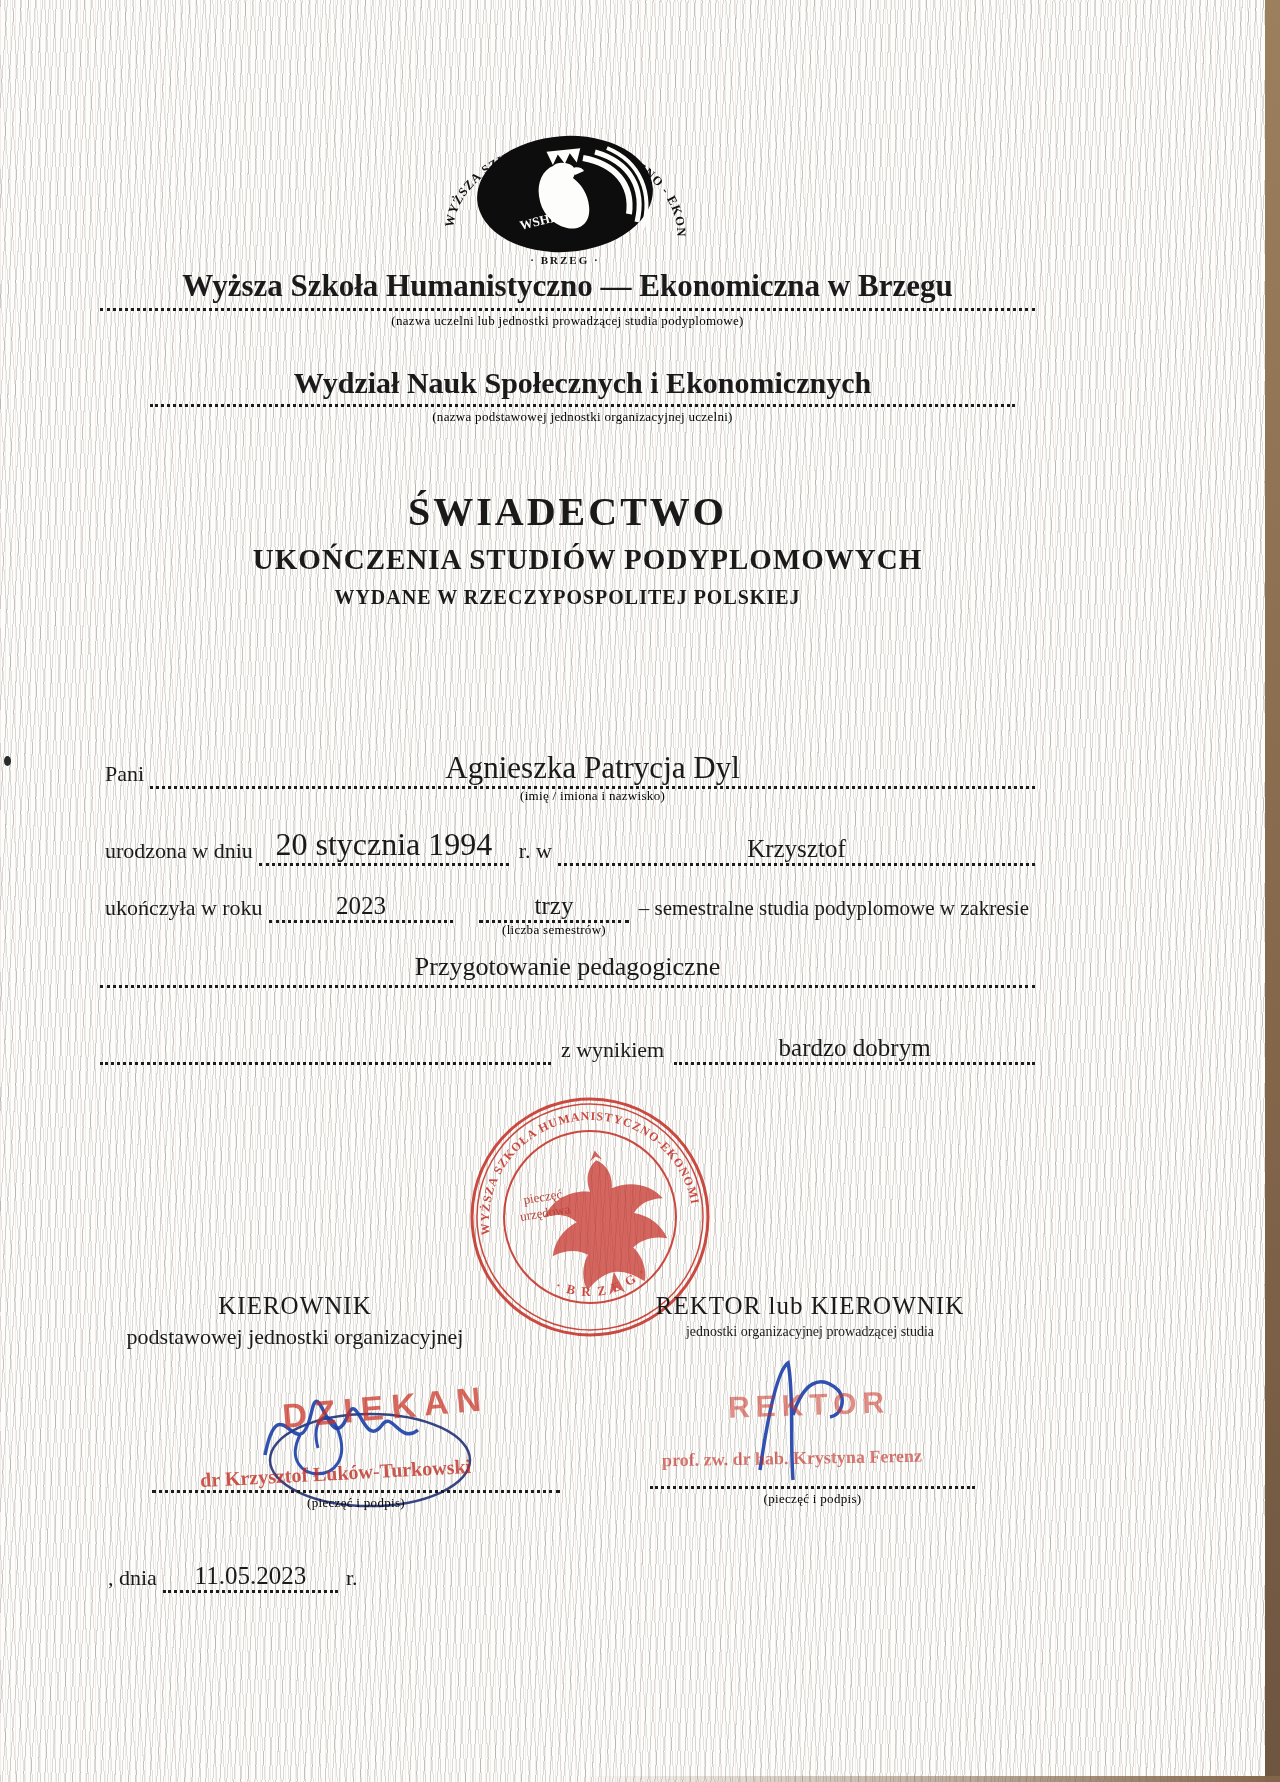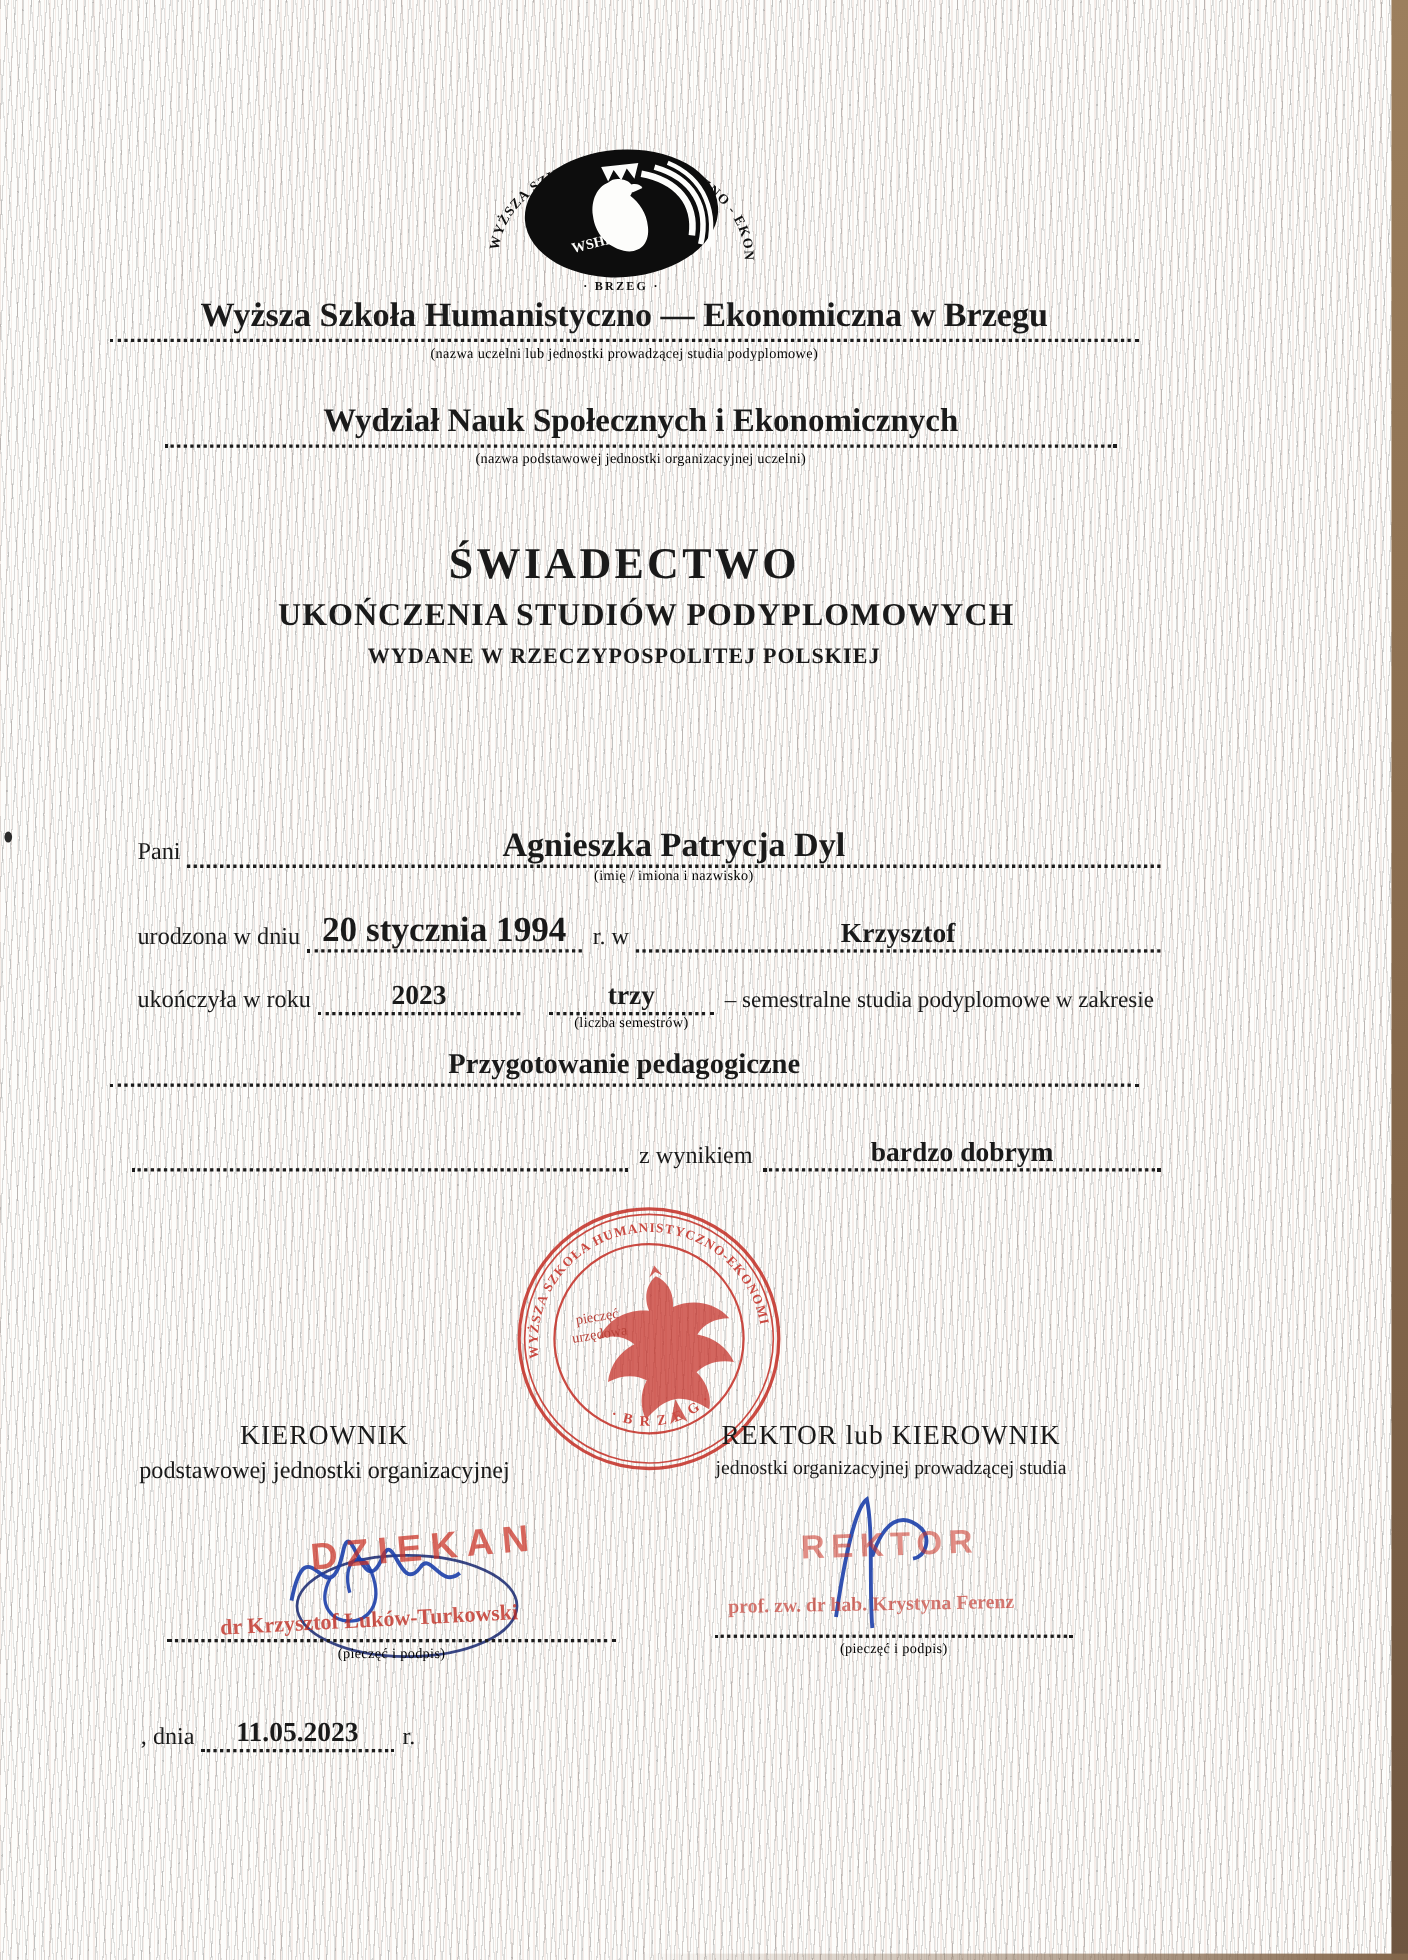--- a/index.html
+++ b/index.html
@@ -13,25 +13,25 @@
   .page::before{
     content:"";position:absolute;inset:0;z-index:0;pointer-events:none;
     background-image:
       repeating-linear-gradient(94deg, rgba(35,35,35,0.17) 0 1px, transparent 1px 7px),
       repeating-linear-gradient(86deg, rgba(35,35,35,0.13) 0 1px, transparent 1px 8px),
       repeating-linear-gradient(90deg, rgba(165,70,45,0.09) 0 1px, transparent 1px 5px);
   }
   .abs{position:absolute;z-index:2;}
   .dotted{border-bottom:3px dotted #1c1c1c;}
   .caption{font-size:13px;color:#000000;letter-spacing:.3px;}
-  .line{display:flex;align-items:flex-end;padding-left:20px;}
+  .line{display:flex;align-items:flex-end;}
   .cell{position:relative;text-align:center;}
   .cell .caption{position:absolute;top:100%;left:0;right:0;text-align:center;margin-top:2px;}
   .lbl{font-size:22px;padding:0 6px 2px 0;white-space:nowrap;}
-  .val{font-weight:bold;}
+  .val{font-weight:normal;}
   .center{text-align:center;}
   .stamp-word{
     position:absolute;z-index:3;font-weight:bold;color:rgba(201,47,34,.72);
     font-family:"Liberation Sans","DejaVu Sans",sans-serif;white-space:nowrap;
   }
   .stamp-name{
     position:absolute;z-index:3;font-weight:bold;color:rgba(190,40,30,.78);
     font-family:"Liberation Serif",serif;white-space:nowrap;
   }
   .corner-spot{position:absolute;z-index:4;background:#2a2a2a;border-radius:50%;}
@@ -155,21 +155,21 @@
     </svg>
   </div>
 
   <div class="abs center" style="left:100px;top:1292px;width:390px;">
     <div style="font-size:25px;letter-spacing:1px;">KIEROWNIK</div>
     <div style="font-size:22px;margin-top:4px;">podstawowej jednostki organizacyjnej</div>
   </div>
 
   <div class="abs center" style="left:590px;top:1292px;width:440px;">
     <div style="font-size:25px;letter-spacing:1px;">REKTOR lub KIEROWNIK</div>
-    <div style="font-size:18px;margin-top:4px;">jednostki organizacyjnej prowadzącej studia</div>
+    <div style="font-size:14px;margin-top:4px;">jednostki organizacyjnej prowadzącej studia</div>
   </div>
 
   <div class="stamp-word" style="left:282px;top:1388px;font-size:34px;letter-spacing:8px;transform:rotate(-5deg);">DZIEKAN</div>
   <div class="abs" style="left:240px;top:1360px;width:260px;height:150px;">
     <svg width="260" height="150" viewBox="0 0 260 150">
       <ellipse cx="130" cy="100" rx="100" ry="46" fill="none" stroke="#16266e" stroke-width="2.5" opacity=".85"></ellipse>
       <path d="M25 95 C40 20 58 115 72 50 C80 15 90 100 108 55 C118 30 124 90 142 65 C152 50 160 85 178 70" fill="none" stroke="#1c3faa" stroke-width="3.5" opacity=".9"></path>
       <path d="M60 75 C35 125 120 130 98 70 C88 45 70 60 78 88" fill="none" stroke="#1c3faa" stroke-width="3" opacity=".9"></path>
     </svg>
   </div>

